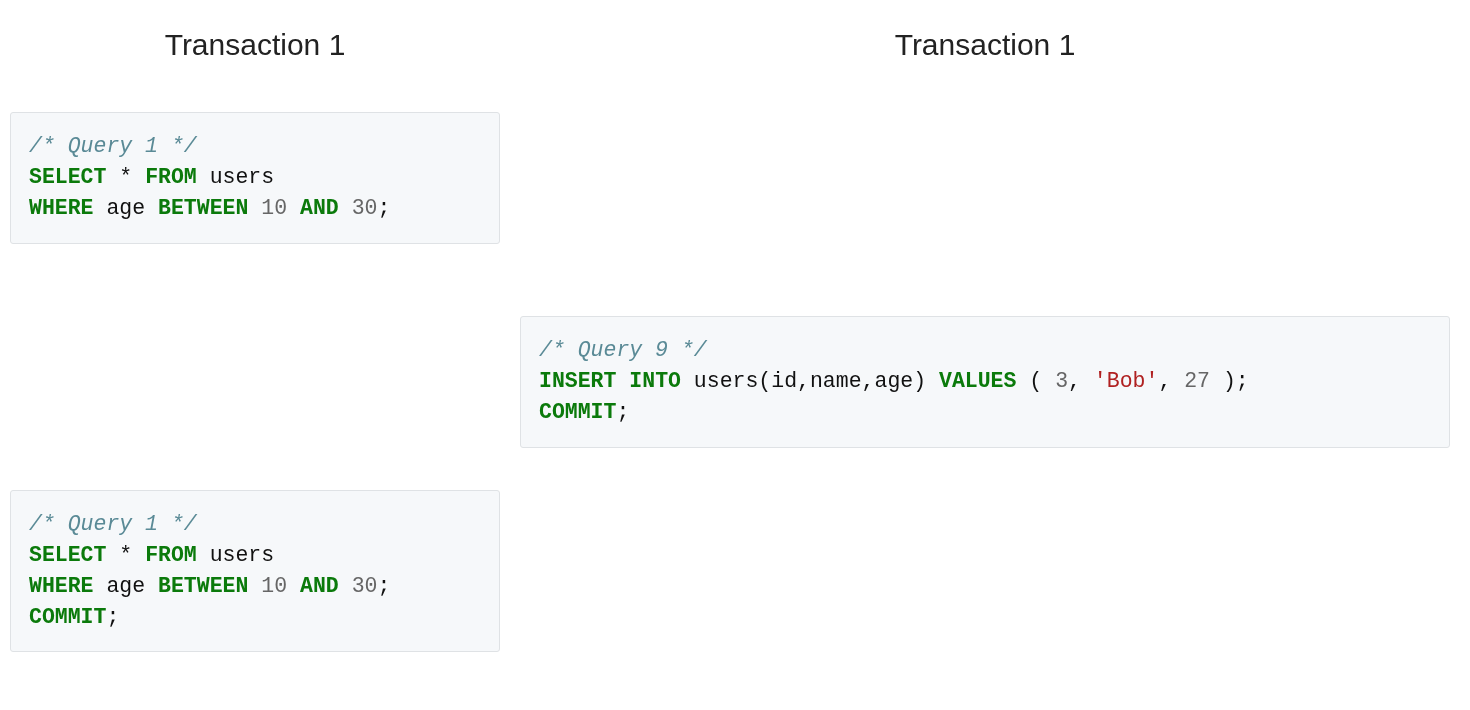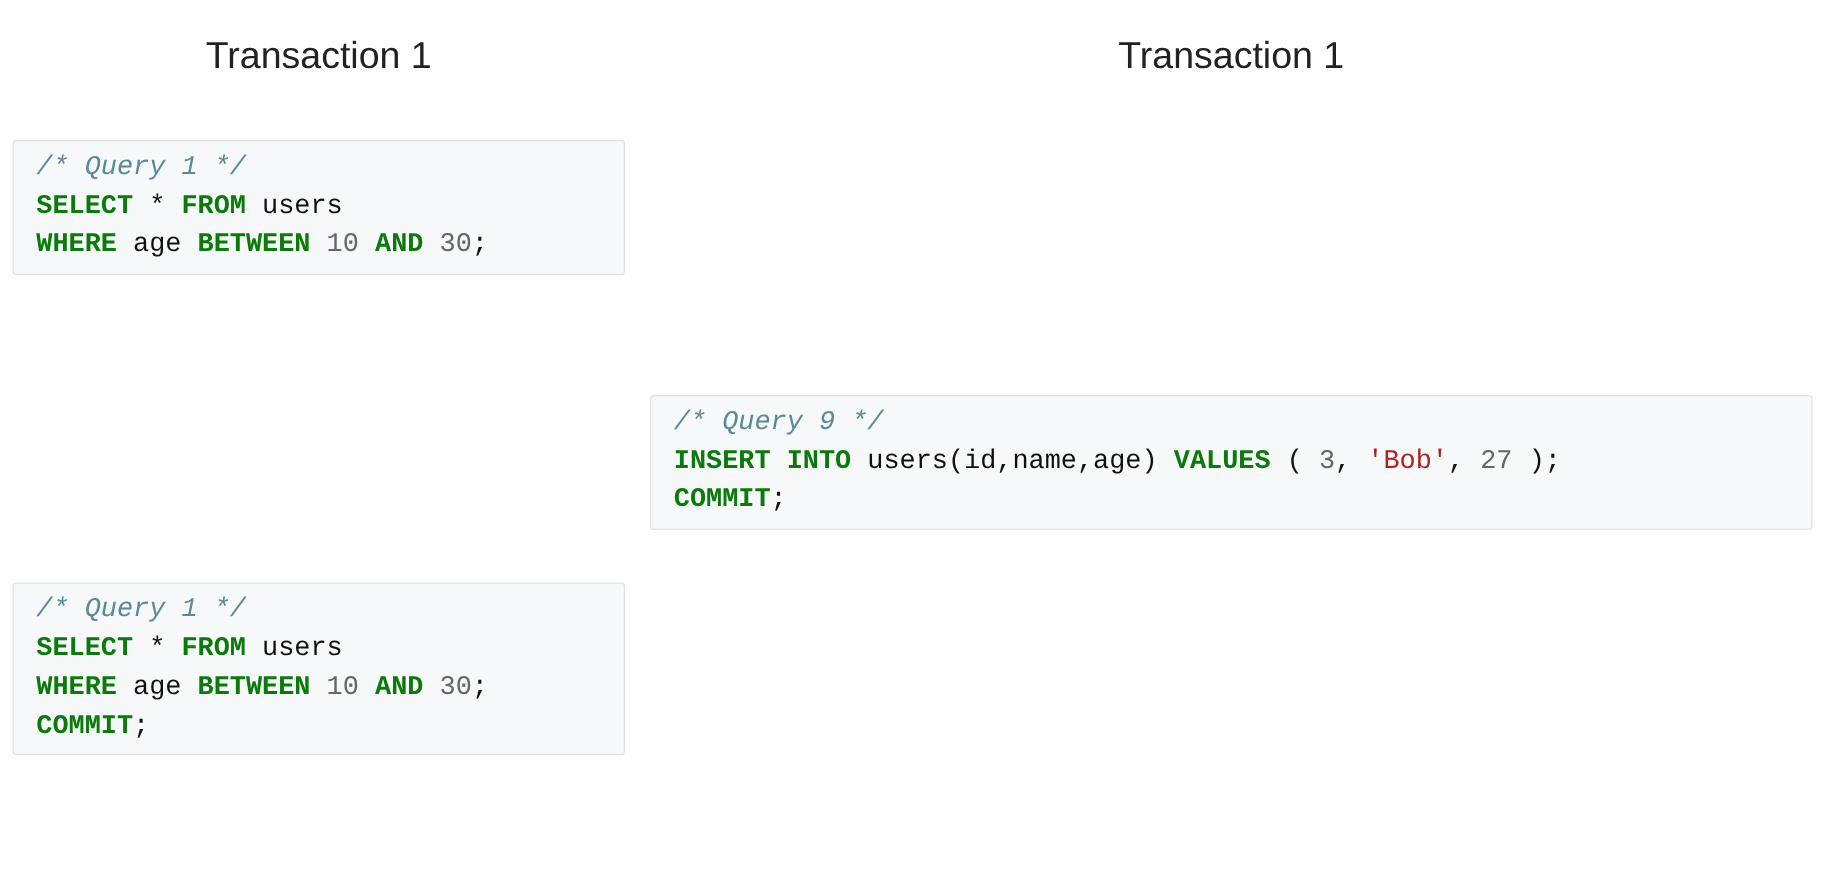--- a/index.html
+++ b/index.html
@@ -27,21 +27,21 @@
     color: #222;
     text-align: center;
     margin-top: 28px;
     margin-bottom: 20px;
     font-weight: 400;
   }
   .codeblock {
     background: #f6f8fa;
     border: 1px solid #dfe2e5;
     border-radius: 3px;
-    padding: 6px 18px;
+    padding: 18px 18px;
   }
   pre {
     margin: 0;
     font-family: SFMono-Regular, Menlo, Monaco, Consolas, "Liberation Mono", "Courier New", monospace;
     font-size: 21.5px;
     line-height: 1.45;
     color: #111;
     white-space: pre;
   }
   .tok-comment { color: #5a8a96; font-style: italic; }

